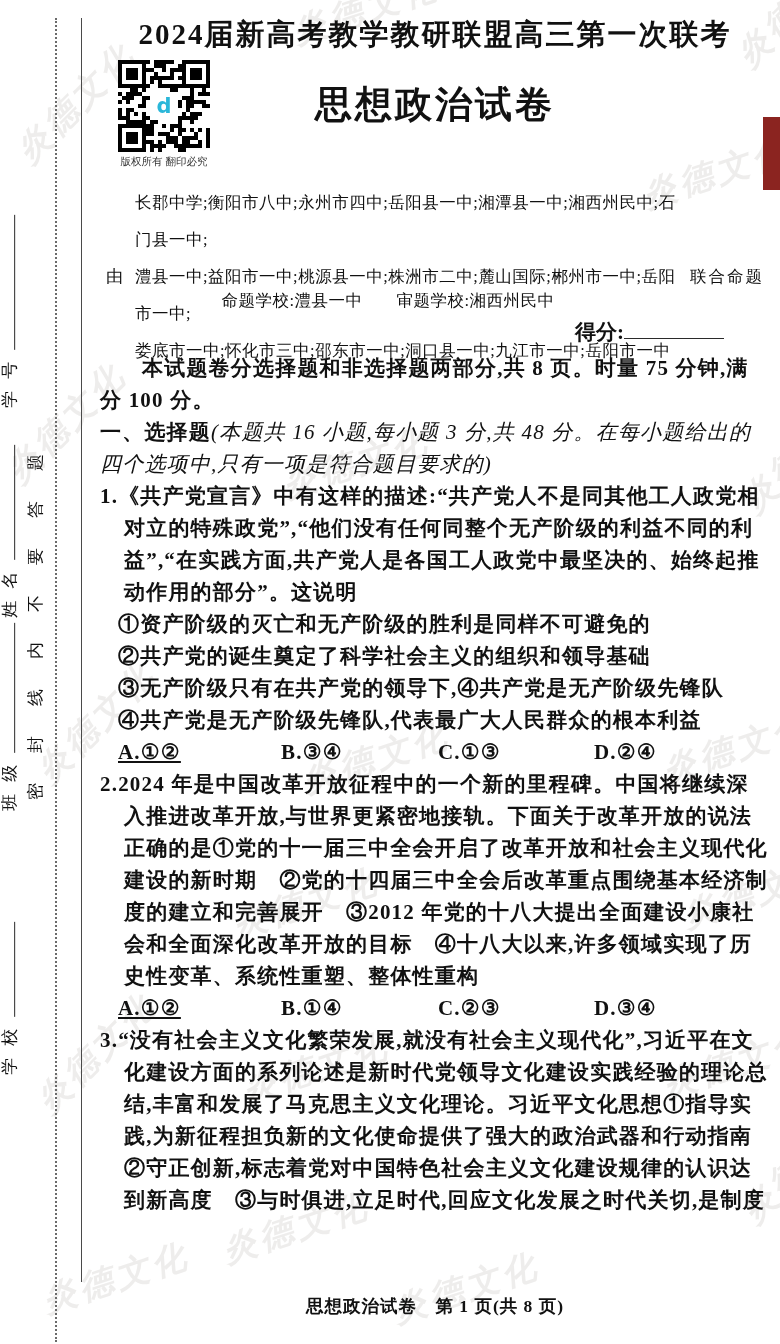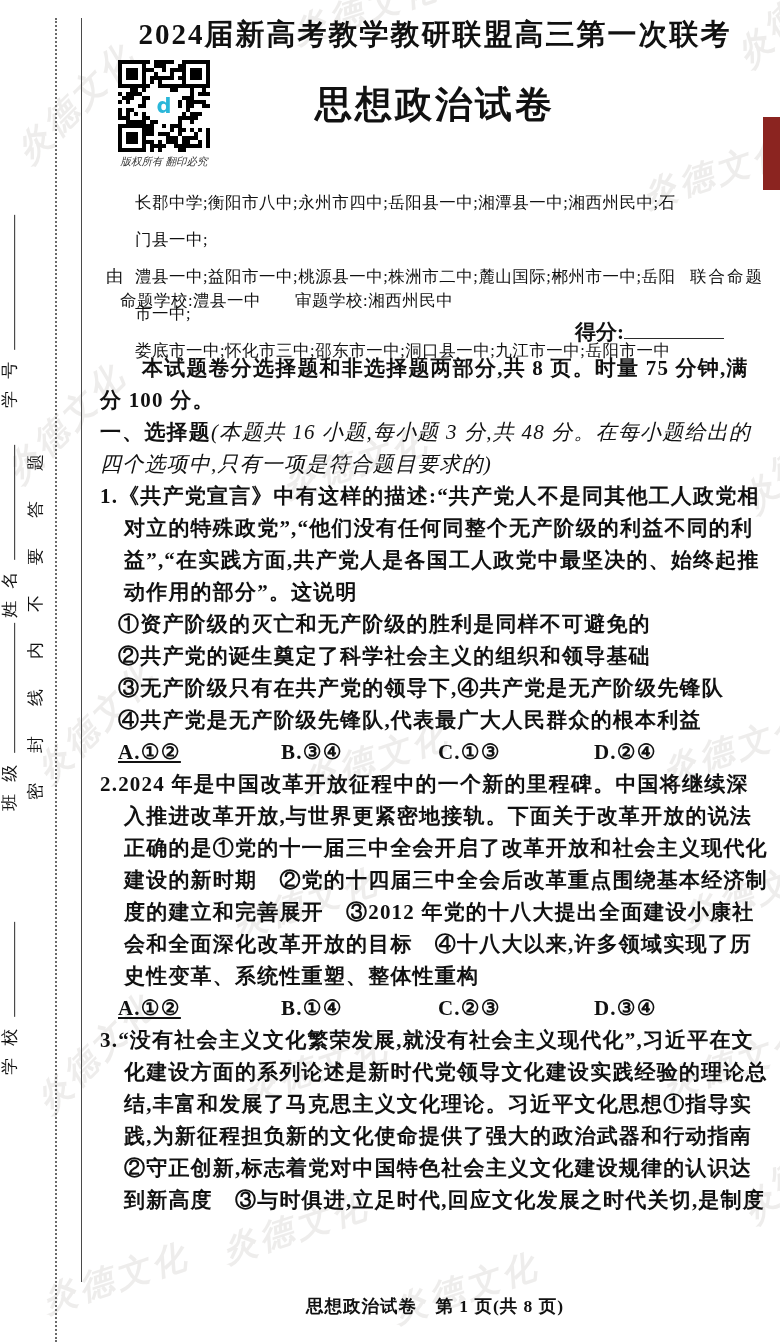--- a/index.html
+++ b/index.html
@@ -22,27 +22,27 @@
   .header{position:absolute;left:100px;top:0;width:670px;text-align:center;}
   .exam-title{margin:12px 0 0;font-size:29px;font-weight:900;letter-spacing:2px;line-height:44px;}
   .subject-title{margin:26px 0 9px;font-size:37px;font-weight:900;letter-spacing:3px;line-height:46px;}
   .producer{margin:12px 0 0;font-size:20px;font-weight:700;letter-spacing:1px;line-height:28px;}
   .qr-wrap{position:absolute;left:118px;top:60px;width:92px;height:92px;}
   .qr-wrap svg{display:block;}
   .qr-logo{position:absolute;left:33px;top:32px;width:26px;height:27px;background:#fff;border-radius:5px;
            display:flex;align-items:center;justify-content:center;
            font-family:"DejaVu Sans",sans-serif;font-weight:700;font-size:21px;color:#2ab7d9;}
   .qr-caption{position:absolute;left:-10px;top:95px;width:112px;text-align:center;
-              font-size:10.5px;color:#333;white-space:nowrap;font-family:"Liberation Sans",sans-serif;font-style:italic;}
+              font-size:10.5px;color:#333;white-space:nowrap;font-family:"Liberation Sans",sans-serif;}
   
   .commission{position:absolute;left:104px;top:184px;width:660px;display:flex;align-items:center;font-size:16.5px;}
   .by-char{flex:0 0 auto;font-size:17px;padding:0 6px 0 2px;}
   .school-lines{flex:1 1 auto;line-height:37px;letter-spacing:0.5px;padding-left:6px;}
   .joint-label{flex:0 0 auto;white-space:nowrap;padding-left:8px;letter-spacing:2px;}
-  .setter-line{position:absolute;left:120px;top:286px;width:560px;
+  .setter-line{position:absolute;left:108px;top:286px;width:560px;text-align:center;
                font-size:16.5px;line-height:30px;letter-spacing:0.5px;}
   .setter-line .gap{display:inline-block;width:34px;}
   
   .score-line{position:absolute;left:575px;top:316px;font-size:21px;font-weight:800;}
   
   .content{position:absolute;left:100px;top:352px;width:670px;
            font-size:21px;line-height:32px;letter-spacing:1.2px;font-weight:600;}
   .content p{margin:0;}
   .indent{text-indent:2em;}
   .sec-title{font-weight:700;}

